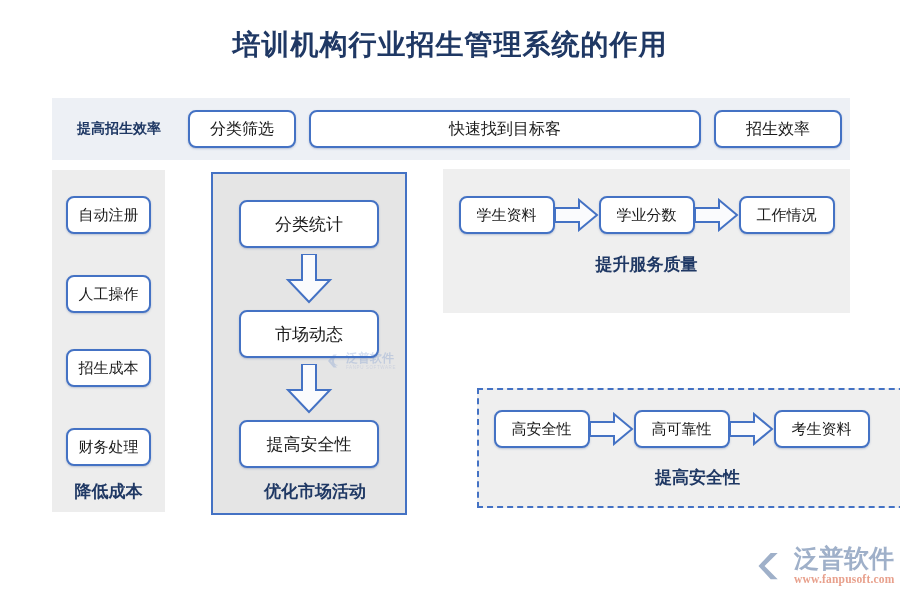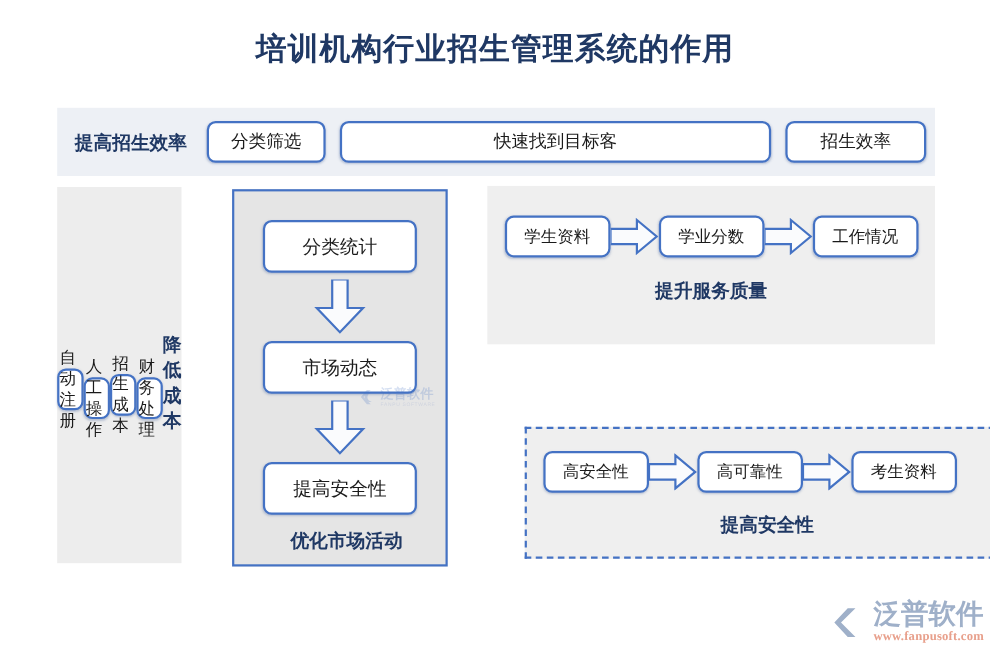--- a/index.html
+++ b/index.html
@@ -43,37 +43,37 @@
     position:absolute;
     left:52px; top:98px;
     width:798px; height:62px;
     background:#EDF0F5;
     display:flex;
     align-items:center;
   }
   .header-band .band-label{
     width:134px;
     text-align:center;
-    font-size:17px;
+    font-size:14px;
     font-weight:bold;
     color:#1F3864;
   }
   .hdr-node{ height:38px; }
   .hdr-1{ width:108px; margin-left:2px; }
   .hdr-2{ width:392px; margin-left:13px; }
   .hdr-3{ width:128px; margin-left:13px; }
 
   
   .left-panel{
     position:absolute;
     left:52px; top:170px;
     width:113px; height:342px;
     background:#EDEDED;
     display:flex;
-    flex-direction:row;
+    flex-direction:column;
     align-items:center;
   }
   .left-panel .node{
     width:85px; height:38px;
     font-size:15px;
   }
   .lp-1{ margin-top:26px; }
   .lp-2{ margin-top:41px; }
   .lp-3{ margin-top:36px; }
   .lp-4{ margin-top:41px; }

